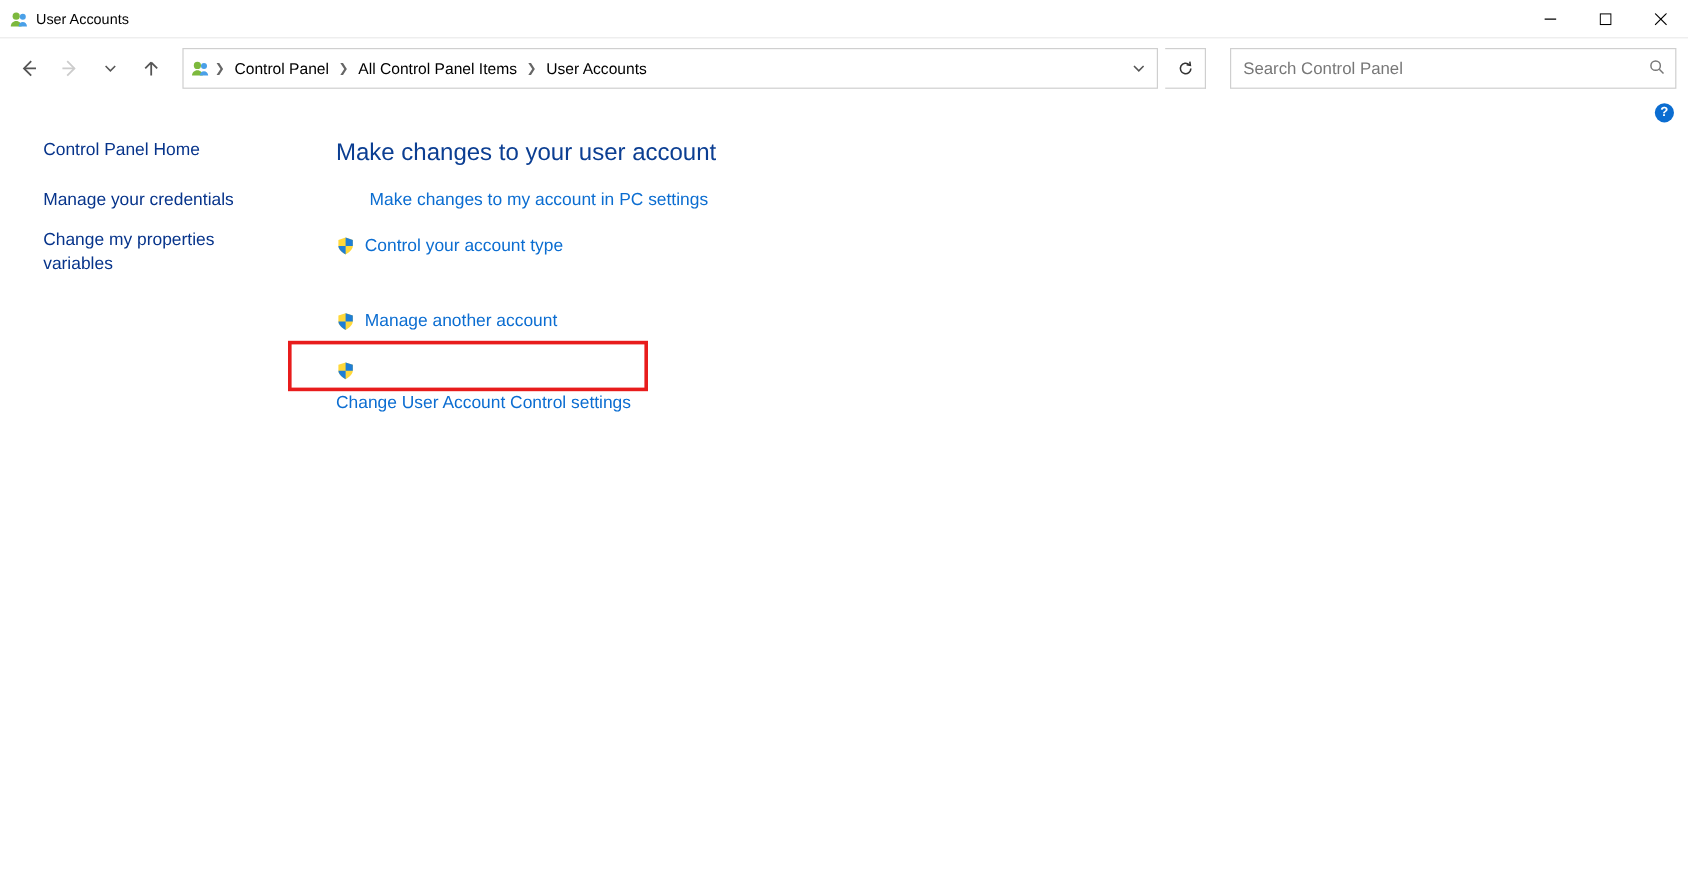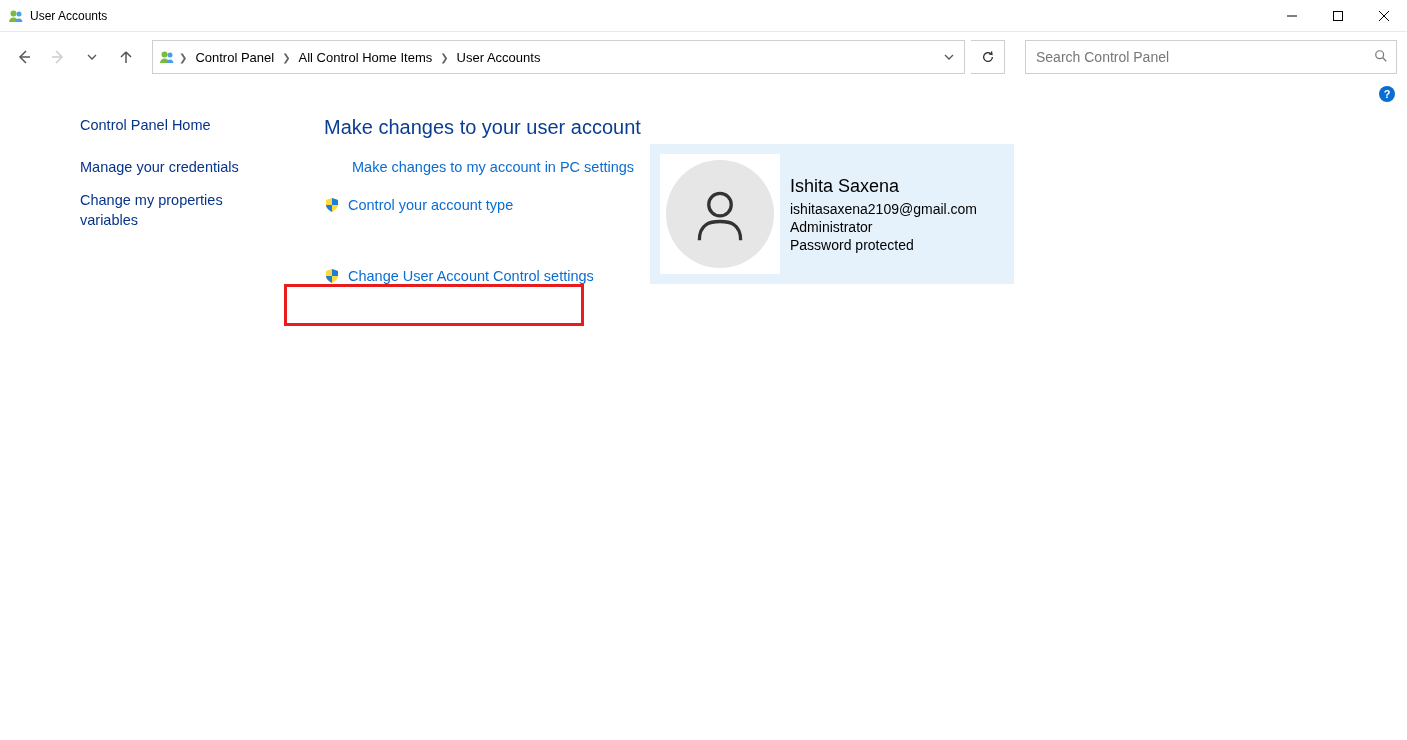--- a/index.html
+++ b/index.html
@@ -120,21 +120,20 @@
     color: #fff;
     font-size: 11px;
     font-weight: bold;
     display: flex;
     align-items: center;
     justify-content: center;
   }
   .content {
     display: flex;
     padding: 0 0 0 0;
-    margin-left: 44px;
   }
   .sidebar {
     width: 240px;
     padding: 4px 10px 0 16px;
   }
   .side-link {
     display: flex;
     align-items: flex-start;
     gap: 6px;
     padding: 10px 0 4px 20px;
@@ -286,21 +285,21 @@
         <circle cx="11" cy="6" r="2.5" fill="#4aa0e8"></circle>
         <path d="M7.5 14c0-2 1.6-3.6 3.5-3.6s3.5 1.6 3.5 3.6" fill="#4aa0e8"></path>
       </svg>
     </span>
     <span class="crumb-sep">❯</span>
     <span class="crumb">
         <span>Control Panel</span>
       </span>
     <span class="crumb-sep">❯</span>
     <span class="crumb">
-        <span>All Control Home Items</span>
+        <span>All Control Panel Items</span>
       </span>
     <span class="crumb-sep">❯</span>
     <span class="crumb">
         <span>User Accounts</span>
       </span>
     <span class="address-spacer"></span>
     <span class="addr-drop">
       <svg width="10" height="10" viewBox="0 0 10 10">
           <path d="M1 3 L5 7 L9 3" fill="none" stroke="#555" stroke-width="1.3"></path>
         </svg>
@@ -359,45 +358,39 @@
           <path d="M8 1 L14 3 V8 C14 12 8 15 8 15 C8 15 2 12 2 8 V3 Z" fill="#ffd83a"></path>
           <path d="M8 1 L14 3 V8 H8 Z" fill="#1e7ed6"></path>
           <path d="M2 8 H8 V15 C8 15 2 12 2 8 Z" fill="#1e7ed6"></path>
         </svg>
       </span>
       <span class="action-link">Control your account type</span>
     </div>
 
     <div style="height:22px;"></div>
 
-
-    <div class="action-link-row" style="margin-top:8px;">
+    <div class="action-link-row">
       <span>
         <svg width="16" height="16" viewBox="0 0 16 16">
           <path d="M8 1 L14 3 V8 C14 12 8 15 8 15 C8 15 2 12 2 8 V3 Z" fill="#ffd83a"></path>
           <path d="M8 1 L14 3 V8 H8 Z" fill="#1e7ed6"></path>
           <path d="M2 8 H8 V15 C8 15 2 12 2 8 Z" fill="#1e7ed6"></path>
         </svg>
       </span>
+      <span class="action-link">Manage another account</span>
+    </div>
+
+    <div class="action-link-row" style="margin-top:8px;flex-direction:column;">
+      <span>
+        <svg width="16" height="16" viewBox="0 0 16 16">
+          <path d="M8 1 L14 3 V8 C14 12 8 15 8 15 C8 15 2 12 2 8 V3 Z" fill="#ffd83a"></path>
+          <path d="M8 1 L14 3 V8 H8 Z" fill="#1e7ed6"></path>
+          <path d="M2 8 H8 V15 C8 15 2 12 2 8 Z" fill="#1e7ed6"></path>
+        </svg>
+      </span>
       <span class="action-link">Change User Account Control settings</span>
     </div>
 
     <div class="highlight-box"></div>
 
-    <div class="user-card">
-      <div class="avatar">
-        <div class="avatar-circle">
-          <svg width="60" height="60" viewBox="0 0 64 64">
-            <circle cx="32" cy="22" r="12" fill="none" stroke="#333" stroke-width="3.5"></circle>
-            <path d="M10 60 C10 42 22 40 32 40 C42 40 54 42 54 60" fill="none" stroke="#333" stroke-width="3.5"></path>
-          </svg>
-        </div>
-      </div>
-      <div class="user-info">
-        <div class="user-name">Ishita Saxena</div>
-        <div>ishitasaxena2109@gmail.com</div>
-        <div>Administrator</div>
-        <div>Password protected</div>
-      </div>
-    </div>
 
   </div>
 </div>
 
 </body></html>

